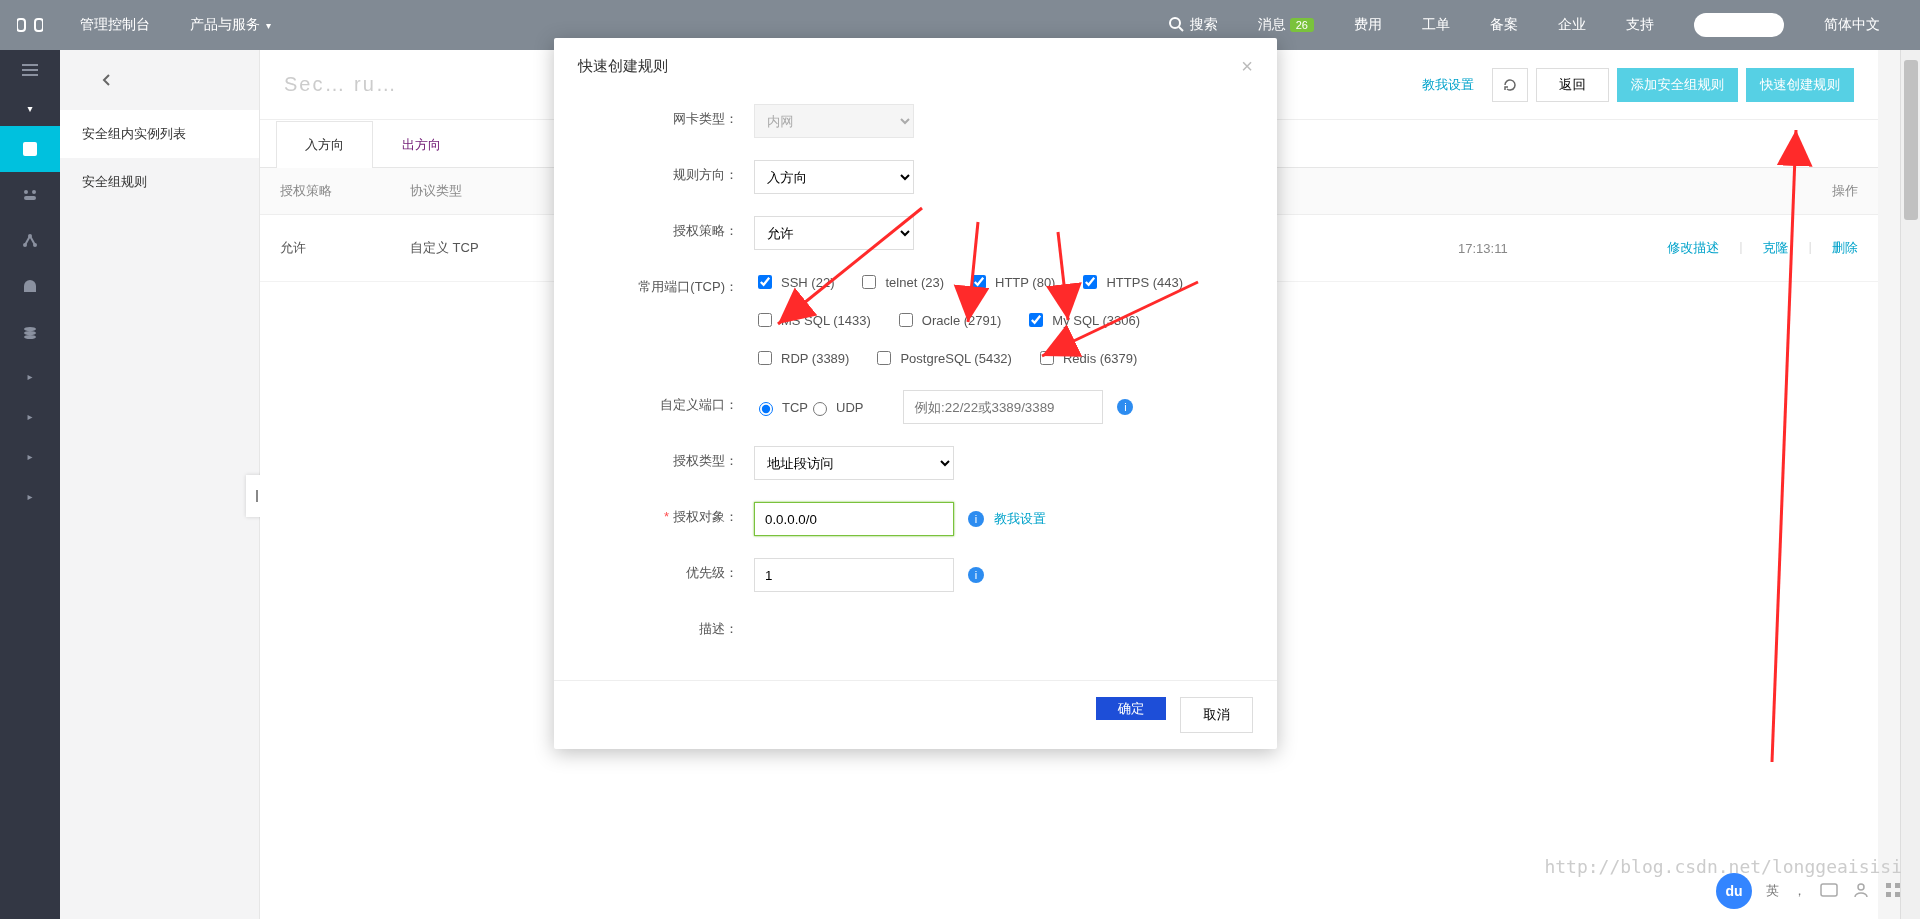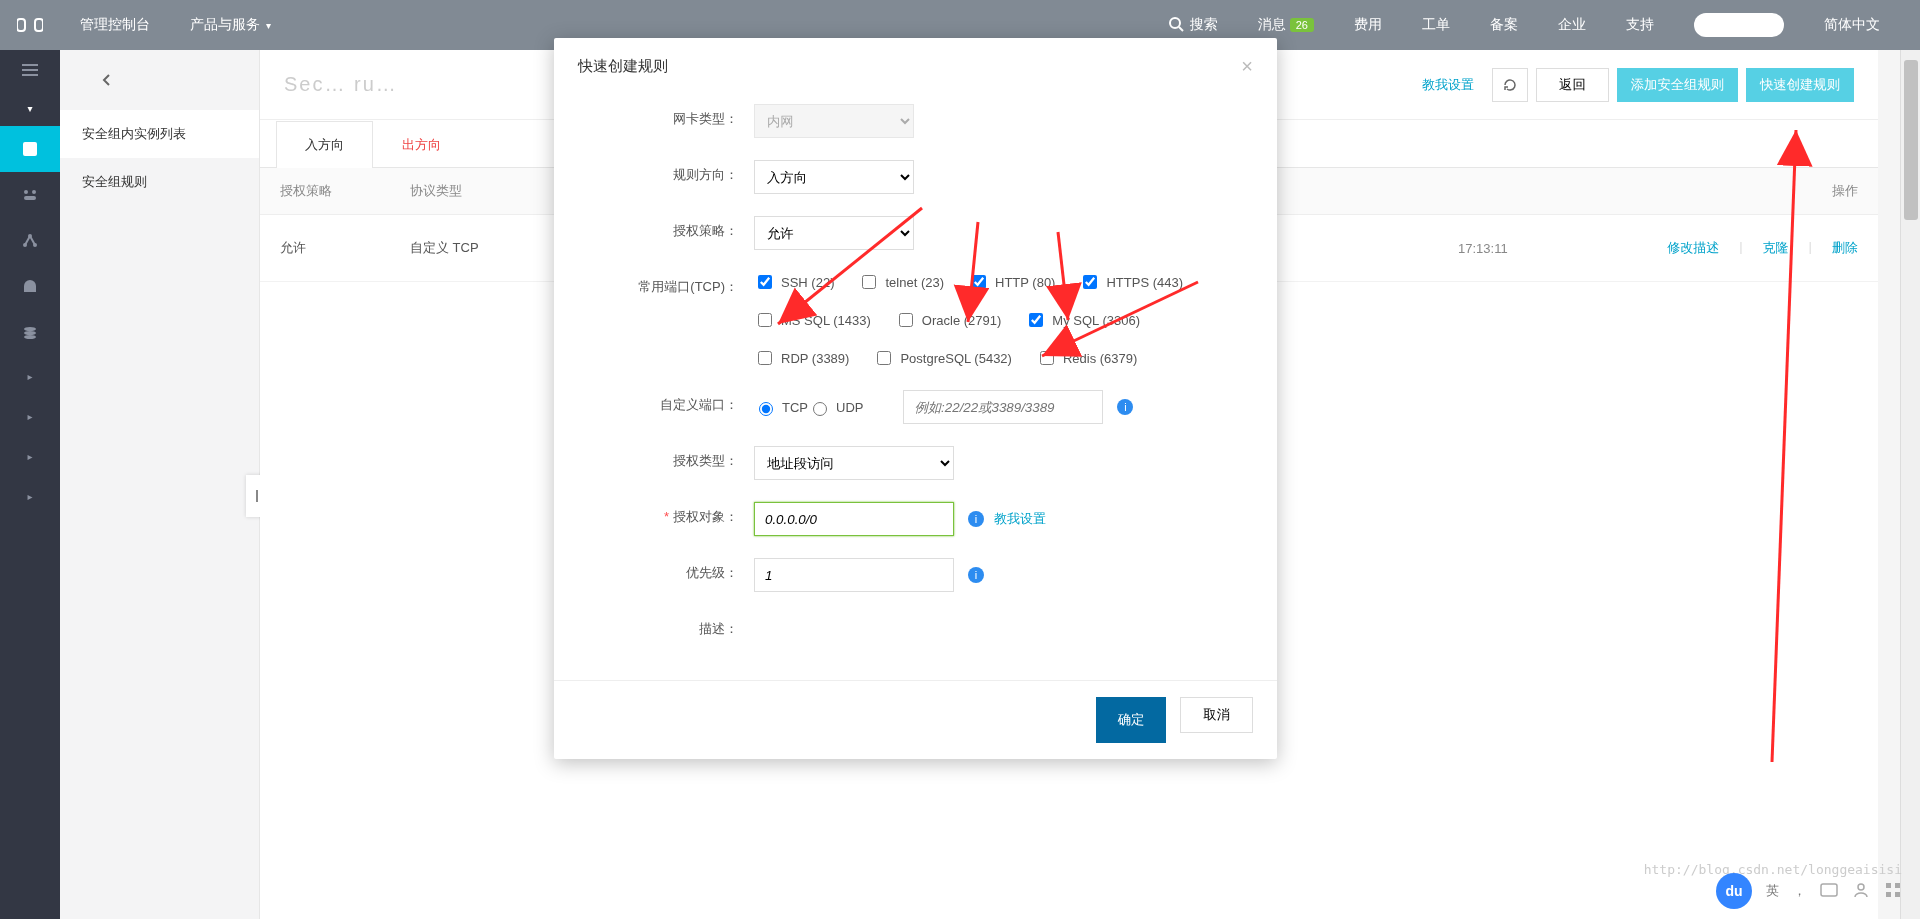--- a/index.html
+++ b/index.html
@@ -39,21 +39,21 @@
   .main-header { height:70px; display:flex; align-items:center; padding:0 24px; border-bottom:1px solid #eee;}
   .main-header .title { font-size:20px; color:#ccc; letter-spacing:2px; flex:1;}
   .btnbar { display:flex; gap:8px; align-items:center;}
   .link-btn { color:#00a2ca; cursor:pointer; padding:0 10px; font-size:13px;}
   .icon-btn { width:36px; height:34px; border:1px solid #ddd; display:flex; align-items:center; justify-content:center; cursor:pointer; background:#fff;}
   .btn-outline { height:34px; padding:0 22px; border:1px solid #ddd; background:#fff; display:flex; align-items:center; cursor:pointer;}
   .btn-primary { height:34px; padding:0 14px; background:#00c1de; color:#fff; display:flex; align-items:center; cursor:pointer; border:none;}
   .btn-primary.light { background:#56d0e4;}
   
   .tabs { display:flex; border-bottom:1px solid #e6e6e6; padding-left:16px;}
-  .tab { padding:14px 28px; cursor:pointer; color:#ef4444; border:1px solid transparent; border-bottom:none; position:relative; top:1px;}
+  .tab { padding:14px 28px; cursor:pointer; color:#701a75; border:1px solid transparent; border-bottom:none; position:relative; top:1px;}
   .tab.active { border-color:#e6e6e6; background:#fff; color:#333;}
   
   .table-head { display:flex; padding:14px 20px; color:#888; background:#fafafa; border-bottom:1px solid #eee;}
   .th1 { width:130px;}
   .th2 { width:200px;}
   .th-spacer { flex:1;}
   .th-ops { width:80px; text-align:right;}
   
   .table-row { display:flex; padding:24px 20px; color:#555; border-bottom:1px solid #f2f2f2; align-items:center;}
   .row-time { color:#888; width:200px; margin-left:auto;}
@@ -74,38 +74,38 @@
   .form-row { display:flex; align-items:flex-start; margin-bottom:22px;}
   .form-label { width:170px; text-align:right; padding-right:16px; padding-top:6px; color:#555;}
   .form-label .req { color:#ff4d4f; margin-right:4px;}
   .form-control { flex:1;}
   select.sel { height:34px; width:160px; border:1px solid #ddd; padding:0 8px; background:#fff;}
   select.sel[disabled] { background:#f2f2f2; color:#888;}
   .checkbox-grid { display:flex; flex-wrap:wrap; gap:18px 24px; max-width:440px;}
   .chk { display:flex; align-items:center; gap:6px; font-size:13px; color:#555; white-space:nowrap;}
   .chk input { width:14px; height:14px;}
   .radio-row { display:flex; align-items:center;}
-  .input-text { height:34px; width:200px; border:1px solid #ddd; padding:0 10px;font-style:italic;}
+  .input-text { height:34px; width:200px; border:1px solid #ddd; padding:0 10px;}
   .input-text.green { border:1px solid #7ac23c; box-shadow:0 0 2px #7ac23c; }
   .hint-icon { width:16px; height:16px; border-radius:50%; background:#2d8cf0; color:#fff; display:inline-flex; align-items:center; justify-content:center; font-size:11px; margin-left:14px; cursor:pointer;}
   .hint-link { color:#00a2ca; margin-left:10px; cursor:pointer;}
   textarea.desc { width:360px; height:56px; border:1px solid #ddd; resize:none; padding:6px;}
   .desc-hint { font-size:12px; color:#888; margin-top:6px;}
   .modal-footer { border-top:1px solid #eee; padding:16px 24px; display:flex; justify-content:flex-end; gap:14px;}
-  .foot-primary { background:#0369a1; color:#fff; border:none; height:46px; padding:0 22px; cursor:pointer;}
+  .foot-primary { background:#1d4ed8; color:#fff; border:none; height:23px; padding:0 22px; cursor:pointer;}
   .foot-cancel { background:#fff; border:1px solid #ddd; height:36px; padding:0 22px; cursor:pointer;}
 
   
   .arrow { position:absolute; pointer-events:none;}
   
   
   .br-toolbar { position:absolute; right:18px; bottom:10px; display:flex; align-items:center; gap:14px; font-size:13px; color:#7a7a7a;}
   .br-toolbar .baidu { width:36px; height:36px; border-radius:50%; background:#3385ff; color:#fff; display:flex; align-items:center; justify-content:center; font-weight:bold; font-size:14px;}
   .br-toolbar svg { width:18px; height:18px; fill:#aaa;}
-  .watermark { position:absolute; right:18px; bottom:42px; color:#ccc; font-size:13px; font-family:Consolas, monospace;}
+  .watermark { position:absolute; right:18px; bottom:42px; color:#ccc; font-size:18px; font-family:Consolas, monospace;}
 
   
   .collapse-btn { position:absolute; left:246px; top:475px; width:26px; height:42px; background:#fff; box-shadow:0 0 4px rgba(0,0,0,.15); display:flex; align-items:center; justify-content:center; cursor:pointer; color:#888;}
 </style>
 </head>
 <body>
 
 <div class="topnav">
   <div class="logo-box">
     <svg width="26" height="18" viewBox="0 0 26 18">

